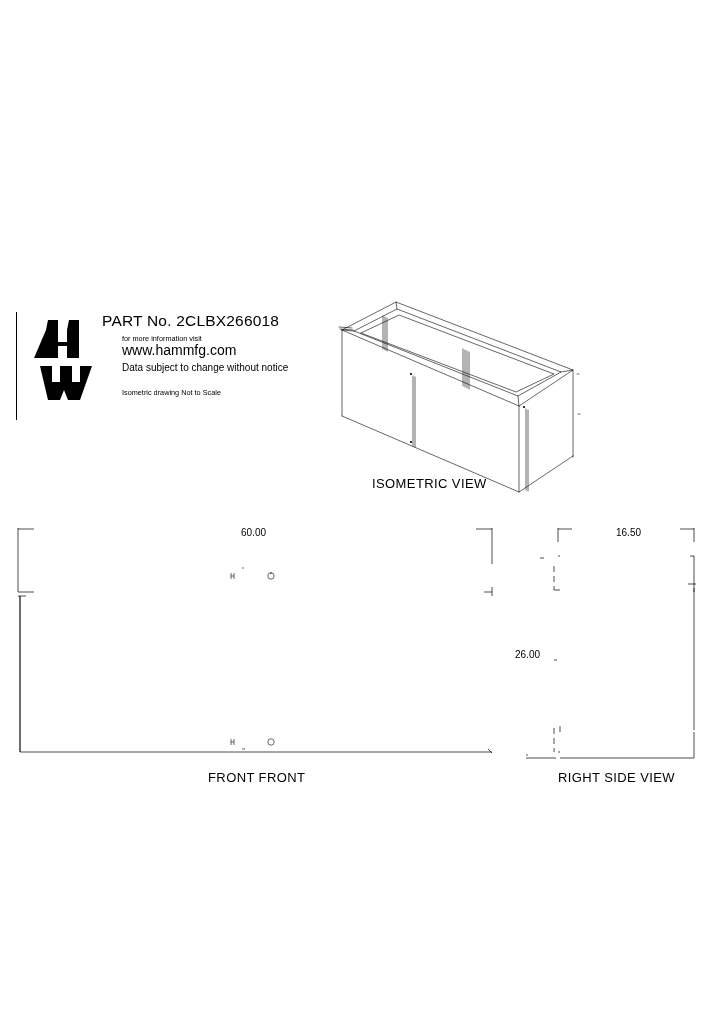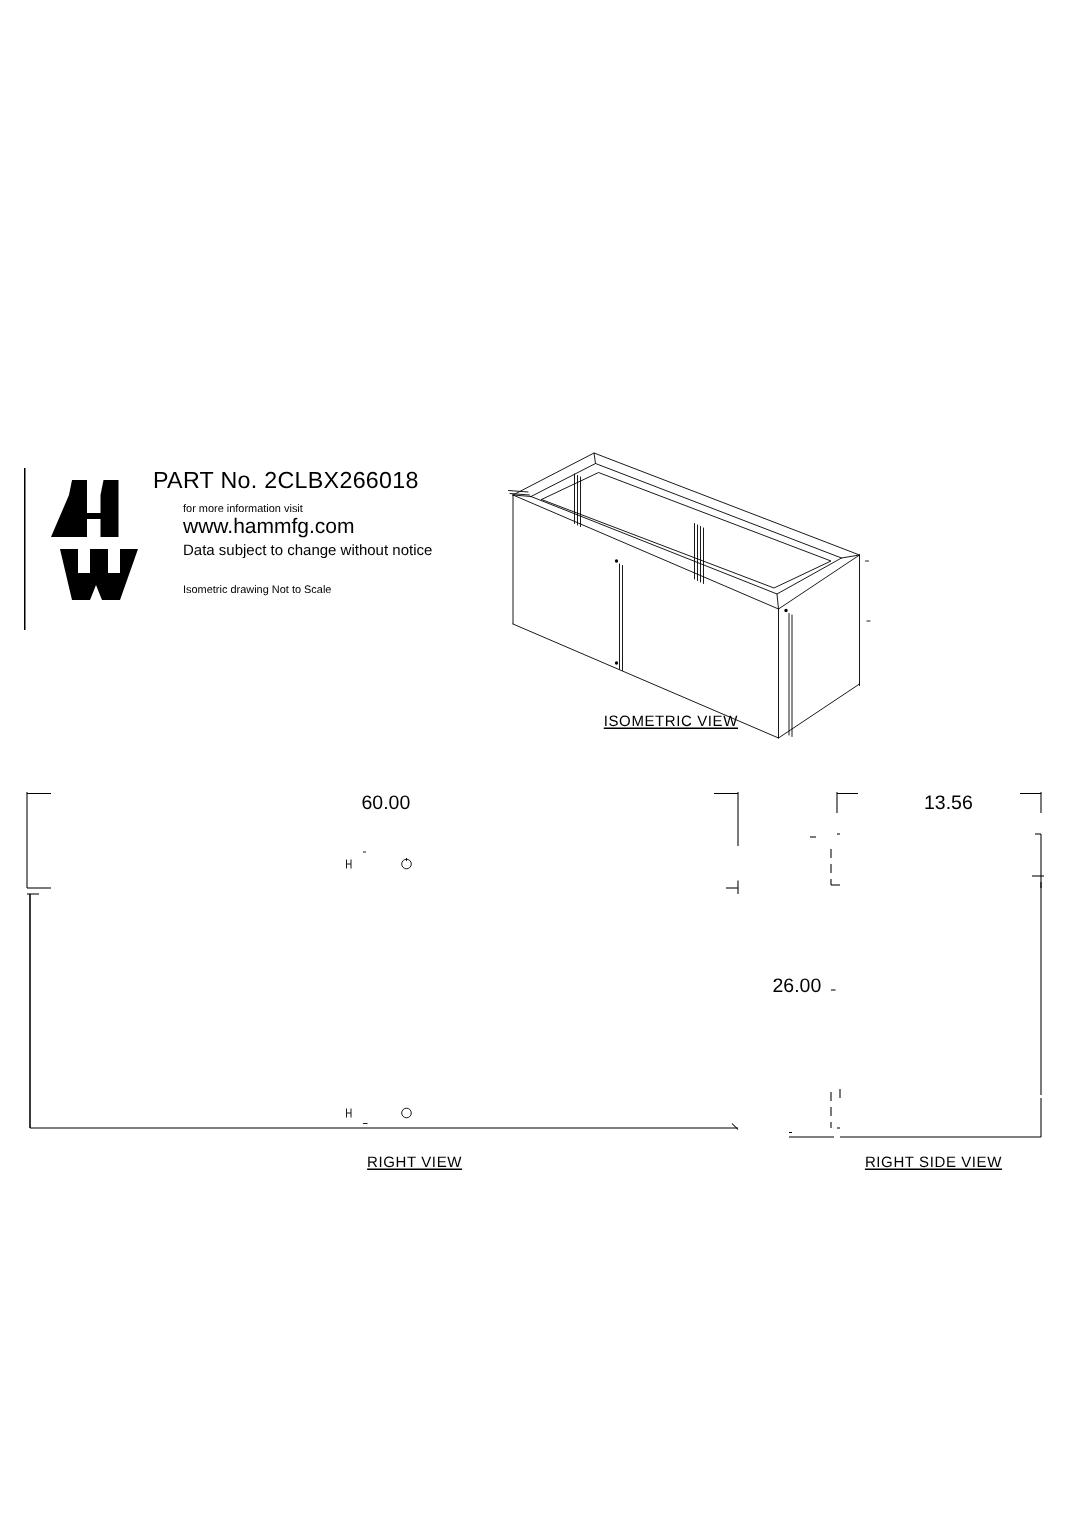--- a/index.html
+++ b/index.html
@@ -85,29 +85,28 @@
     position: absolute;
     left: 106px;
     top: 76px;
     font-size: 7.3px;
     white-space: nowrap;
   }
 
   
   .view-label {
     position: absolute;
+    font-size: 13px;
+    letter-spacing: 0.4px;
+    white-space: nowrap;
+    text-align: left;
+  }
+  .dim-text {
+    position: absolute;
     font-size: 10px;
-    letter-spacing: 0.4px;
-    white-space: nowrap;
-    text-align: right;
-    text-decoration: underline;
-  }
-  .dim-text {
-    position: absolute;
-    font-size: 13px;
     white-space: nowrap;
   }
 
   #isometric-view {
     position: absolute;
     left: 330px; top: 258px;
     width: 255px; height: 235px;
   }
   #front-view {
     position: absolute;
@@ -239,21 +238,21 @@
         <g stroke-width="0.6">
           <line x1="223" y1="222" x2="226" y2="222"></line>
           <line x1="223" y1="219" x2="223" y2="225"></line>
           <line x1="226" y1="219" x2="226" y2="225"></line>
           <line x1="234" y1="229" x2="237" y2="229"></line>
         </g>
         <circle cx="263" cy="222" r="3.2" stroke-width="0.6"></circle>
       </g>
     </svg>
     <div class="dim-text" style="left:233px; top:7px;">60.00</div>
-    <div class="view-label" style="left:200px; top:250px; width:100px;">RIGHT VIEW</div>
+    <div class="view-label" style="left:200px; top:250px; width:100px;">FRONT FRONT</div>
   </div>
 
   <div id="right-side-view">
     <svg class="dwg" width="205" height="255" viewBox="0 0 205 255" xmlns="http://www.w3.org/2000/svg">
       <g class="ln" stroke-width="0.7" stroke-linecap="butt">
 
         <line x1="48" y1="8" x2="48" y2="22"></line>
         <line x1="184" y1="8" x2="184" y2="22"></line>
         <line x1="48" y1="9" x2="62" y2="9"></line>
         <line x1="170" y1="9" x2="184" y2="9"></line>
@@ -278,18 +277,18 @@
         <g stroke-dasharray="6 4">
           <line x1="44" y1="208" x2="44" y2="232"></line>
           <line x1="50" y1="206" x2="50" y2="216"></line>
         </g>
         <line x1="16" y1="235" x2="18" y2="235"></line>
         <line x1="48" y1="232" x2="50" y2="232"></line>
 
         <line x1="44" y1="140" x2="47" y2="140"></line>
       </g>
     </svg>
-    <div class="dim-text" style="left:106px; top:7px;">13.56</div>
+    <div class="dim-text" style="left:106px; top:7px;">16.50</div>
     <div class="dim-text" style="left:5px; top:129px;">26.00</div>
     <div class="view-label" style="left:48px; top:250px; width:110px;">RIGHT SIDE VIEW</div>
   </div>
 
 </div>
 
 </body></html>

